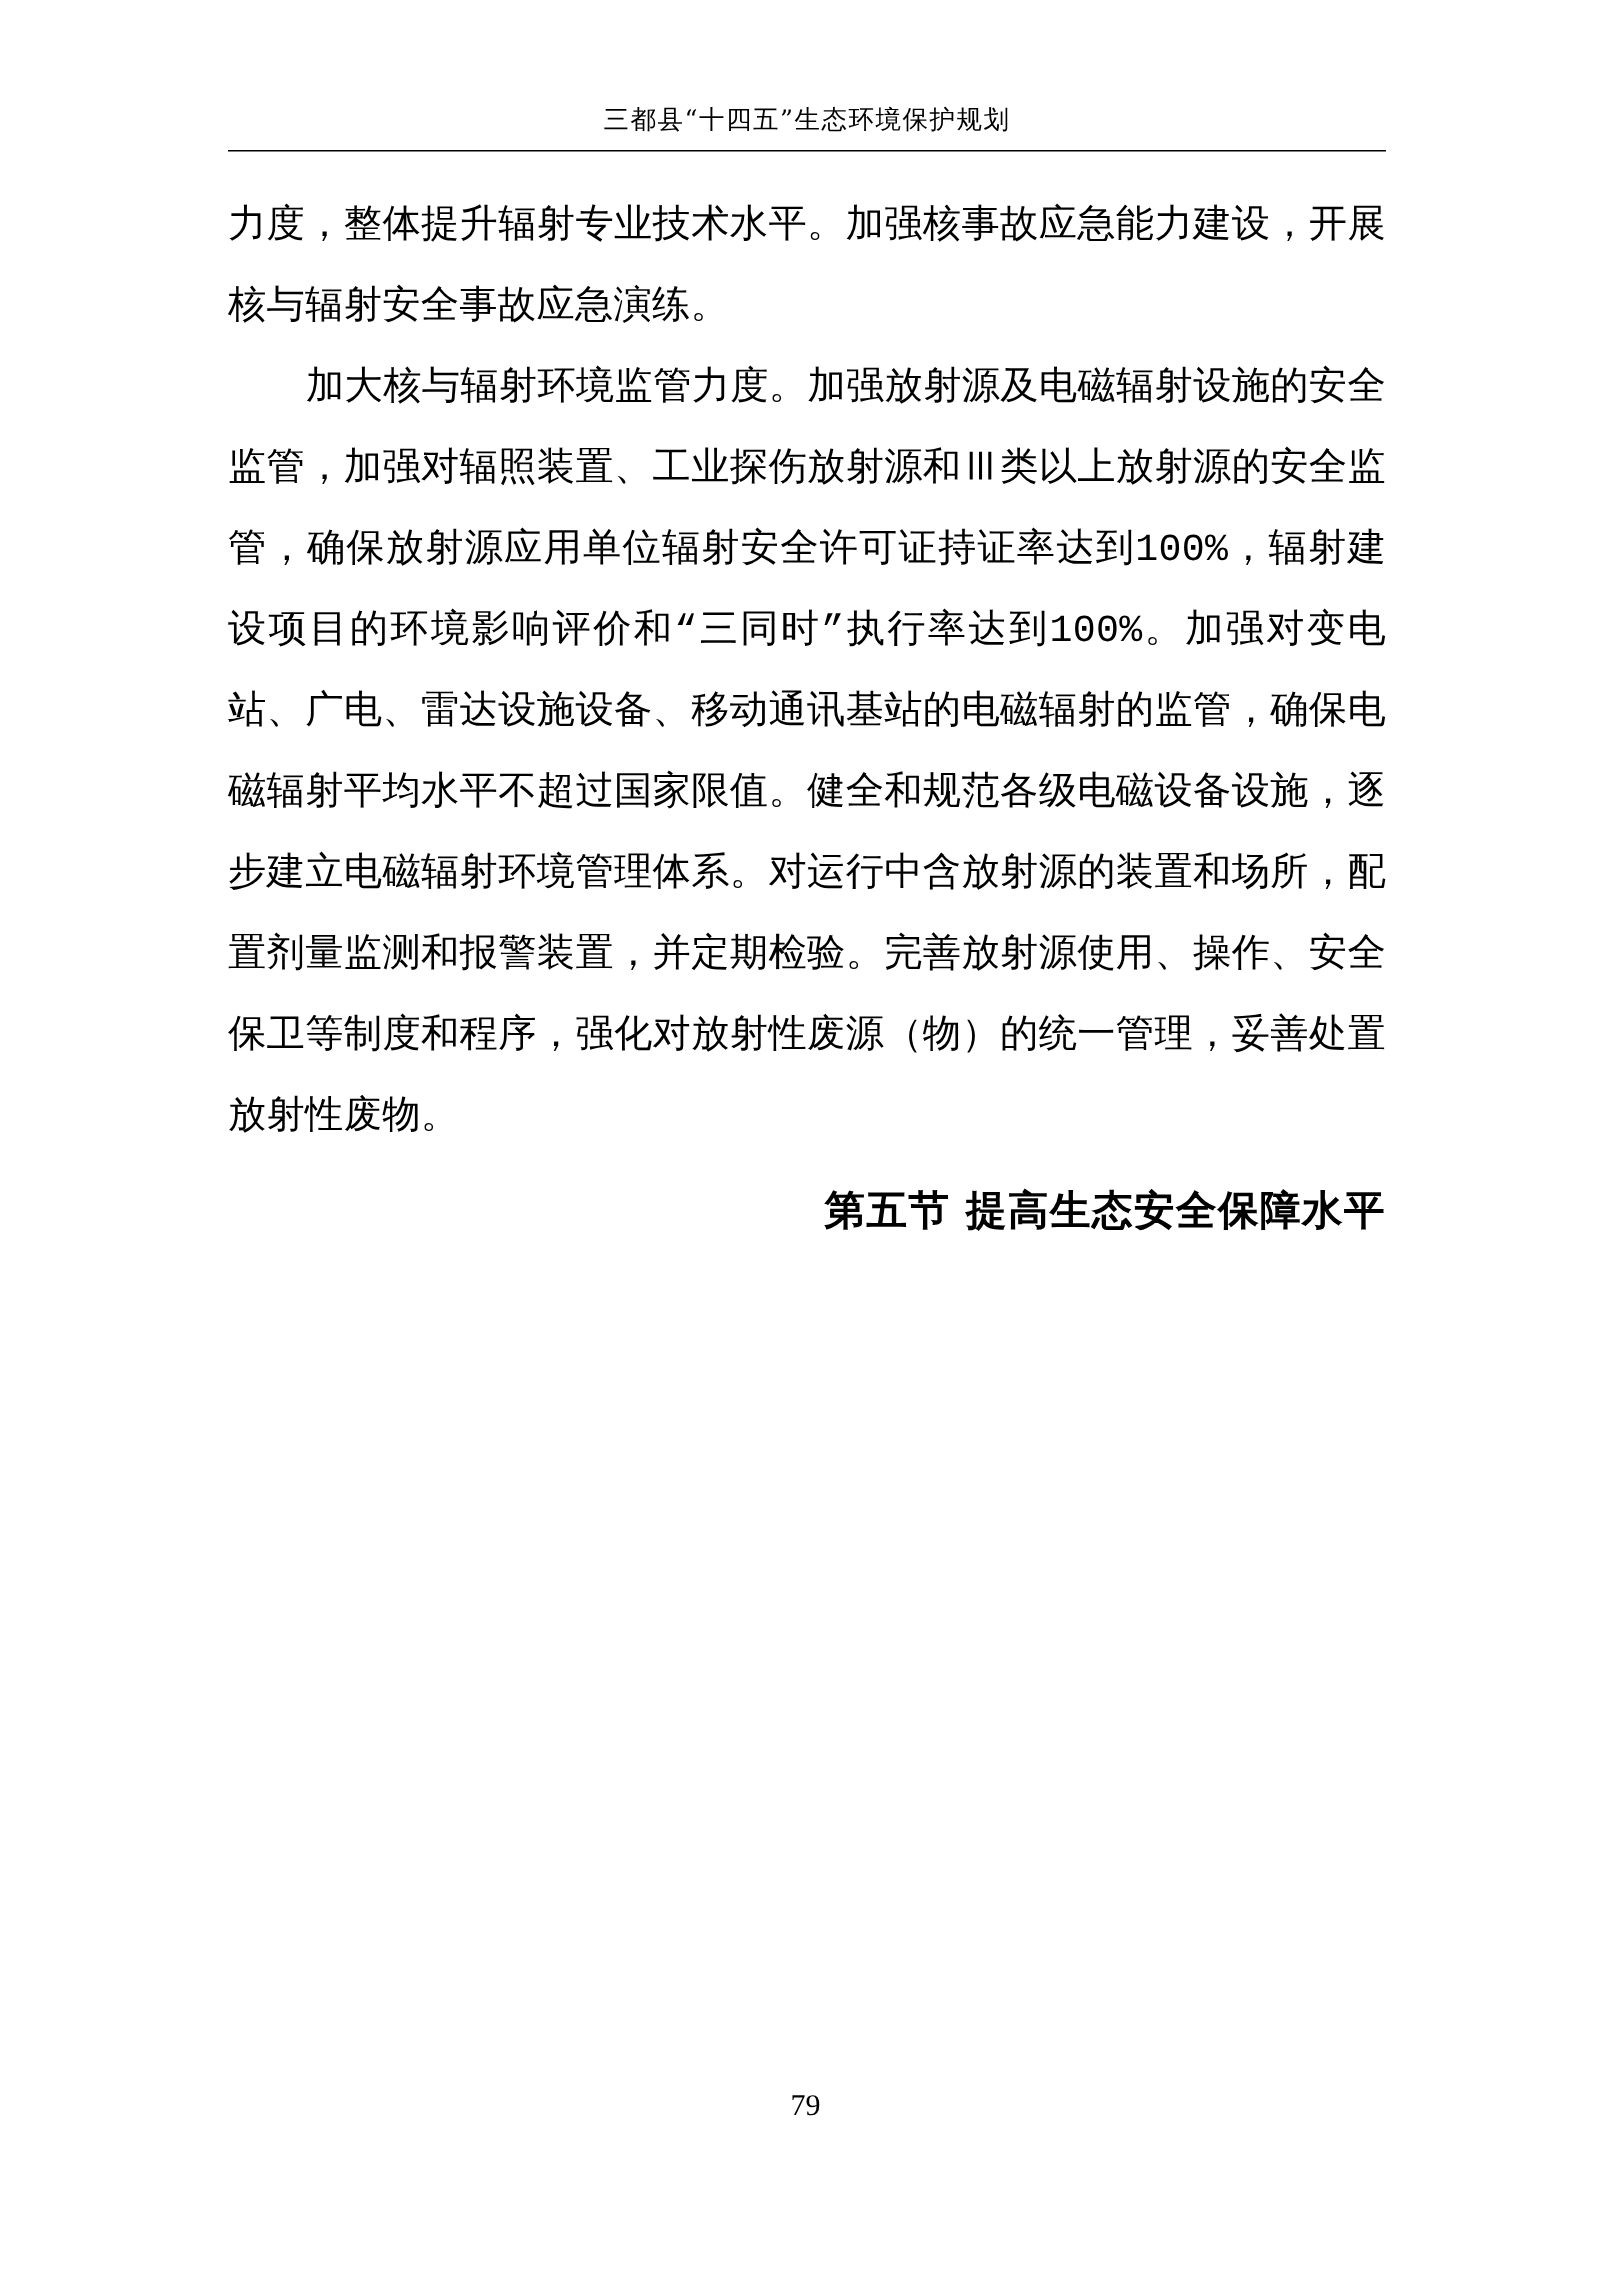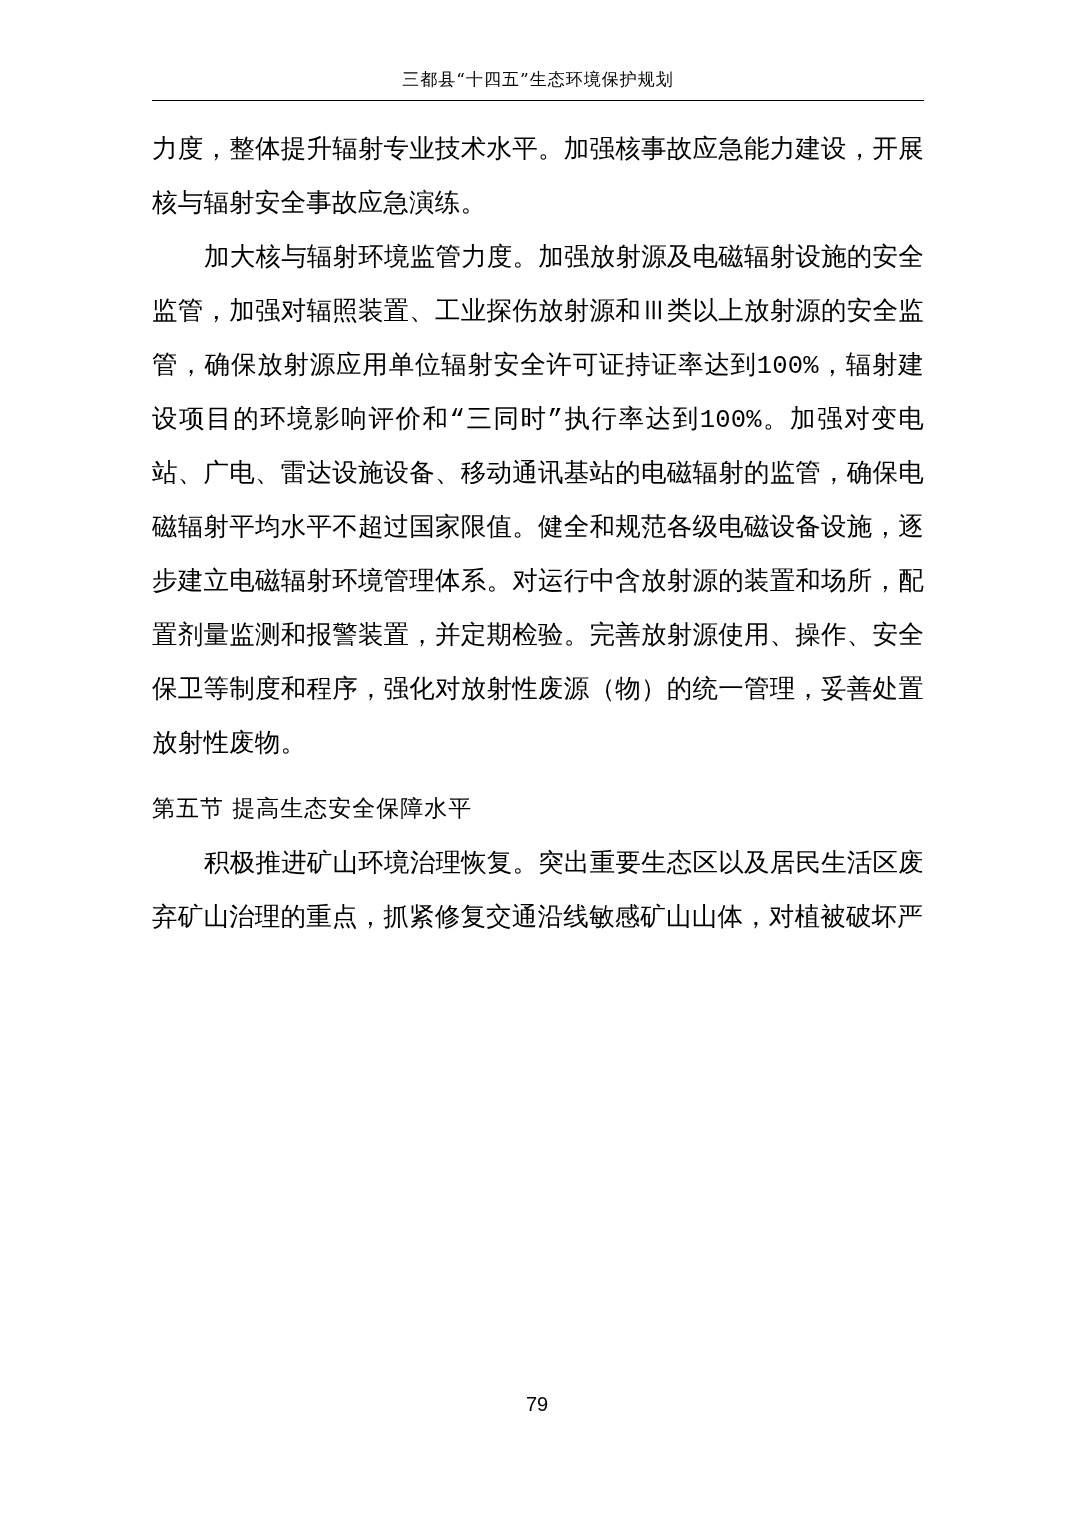--- a/index.html
+++ b/index.html
@@ -54,52 +54,52 @@
     text-align: justify;
     text-align-last: left;
     letter-spacing: 0.2px;
     font-family: Liberation Mono, monospace;
   }
   p.indent {
     text-indent: 52px;
   }
   h2.section-heading {
     margin: 8px 0 2px 0;
-    font-size: 23px;
+    font-size: 27px;
     line-height: 56px;
-    font-weight: normal;
+    font-weight: bold;
     letter-spacing: 1px;
     font-family: "DejaVu Sans", "Liberation Sans", sans-serif;
+    text-align: right;
   }
   .page-number {
     position: absolute;
     bottom: 104px;
     left: 0;
     width: 1074px;
     text-align: center;
     font-size: 20px;
-    font-family: Liberation Sans, sans-serif;
+    font-family: Liberation Serif, serif;
   }
 </style>
 </head>
 <body>
 
 <div class="page">
 
   <div class="header">三都县“十四五”生态环境保护规划</div>
   <div class="header-rule"></div>
 
   <div class="content">
 
     <p class="body-text">力度，整体提升辐射专业技术水平。加强核事故应急能力建设，开展核与辐射安全事故应急演练。</p>
 
     <p class="body-text indent">加大核与辐射环境监管力度。加强放射源及电磁辐射设施的安全监管，加强对辐照装置、工业探伤放射源和Ⅲ类以上放射源的安全监管，确保放射源应用单位辐射安全许可证持证率达到100%，辐射建设项目的环境影响评价和“三同时”执行率达到100%。加强对变电站、广电、雷达设施设备、移动通讯基站的电磁辐射的监管，确保电磁辐射平均水平不超过国家限值。健全和规范各级电磁设备设施，逐步建立电磁辐射环境管理体系。对运行中含放射源的装置和场所，配置剂量监测和报警装置，并定期检验。完善放射源使用、操作、安全保卫等制度和程序，强化对放射性废源（物）的统一管理，妥善处置放射性废物。</p>
 
     <h2 class="section-heading">第五节 提高生态安全保障水平</h2>
 
 
-    <p class="body-text indent">积极推进矿山环境治理恢复。突出重要生态区以及居民生活区废弃矿山治理的重点，抓紧修复交通沿线敏感矿山山体，对植被破坏严</p>
 
   </div>
 
   <div class="page-number">79</div>
 
 </div>
 
 </body></html>

